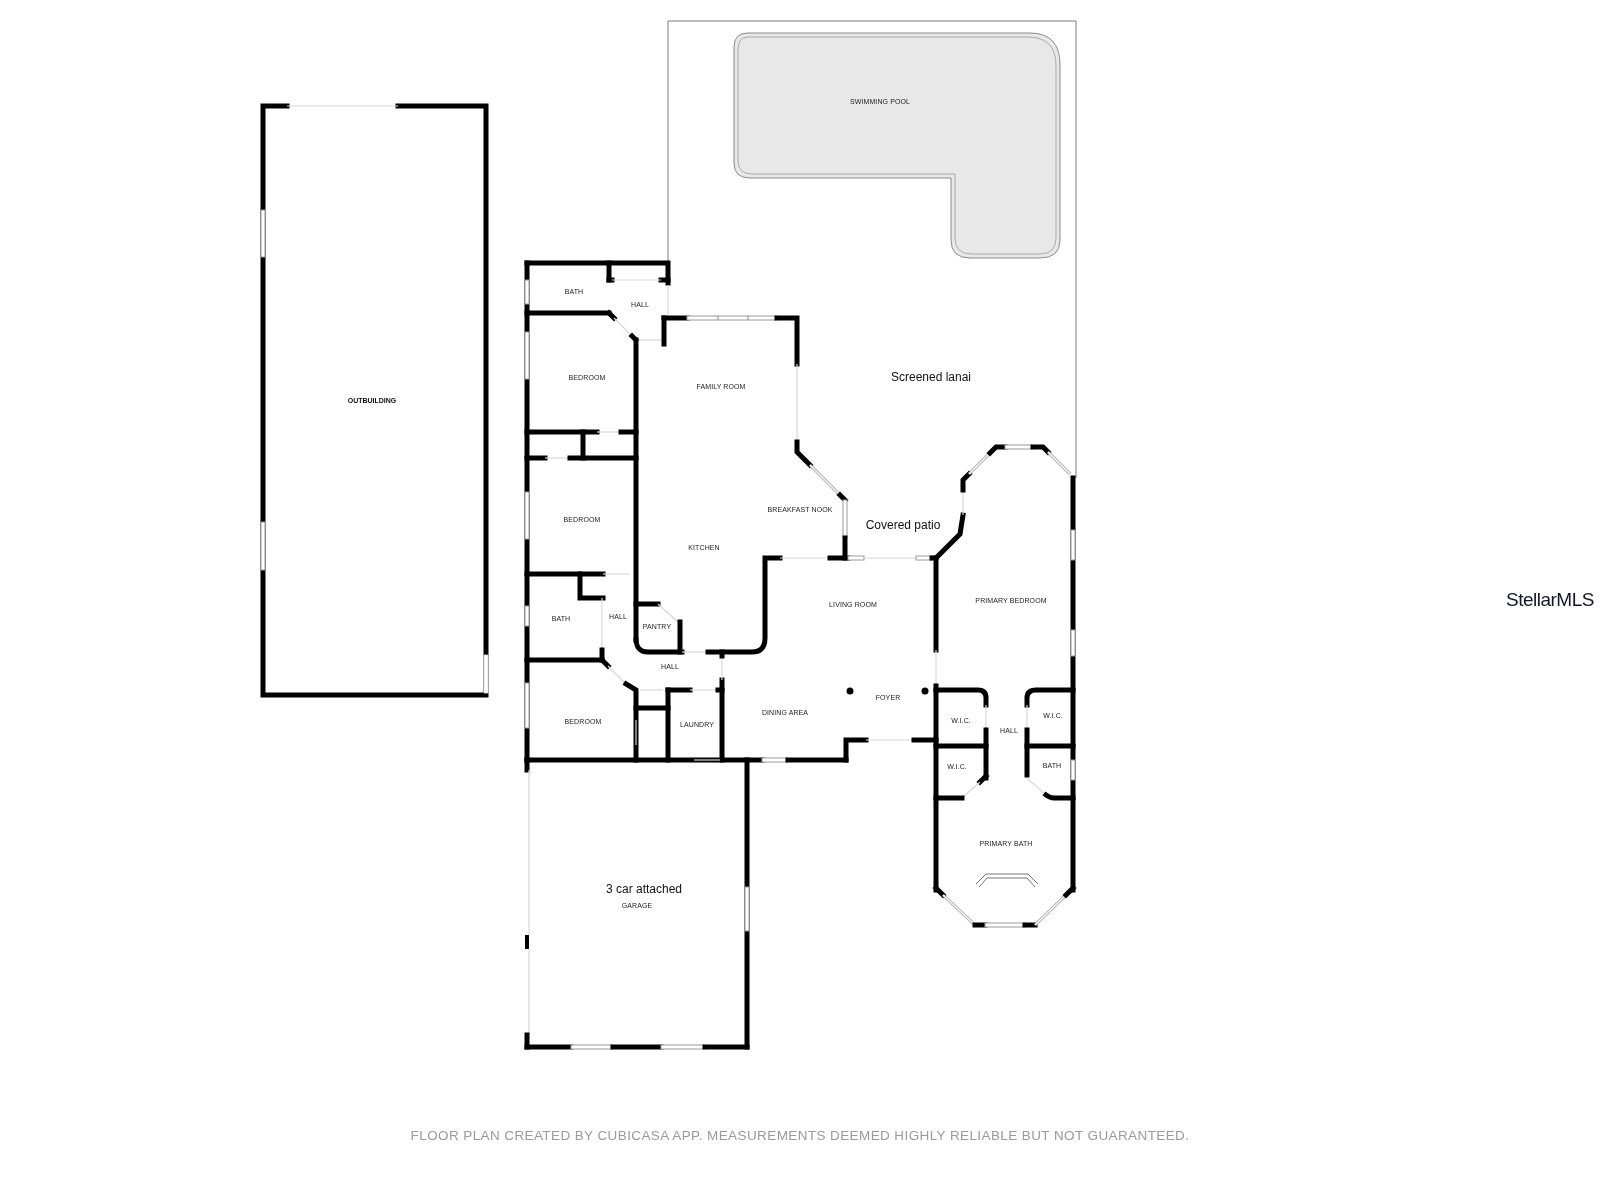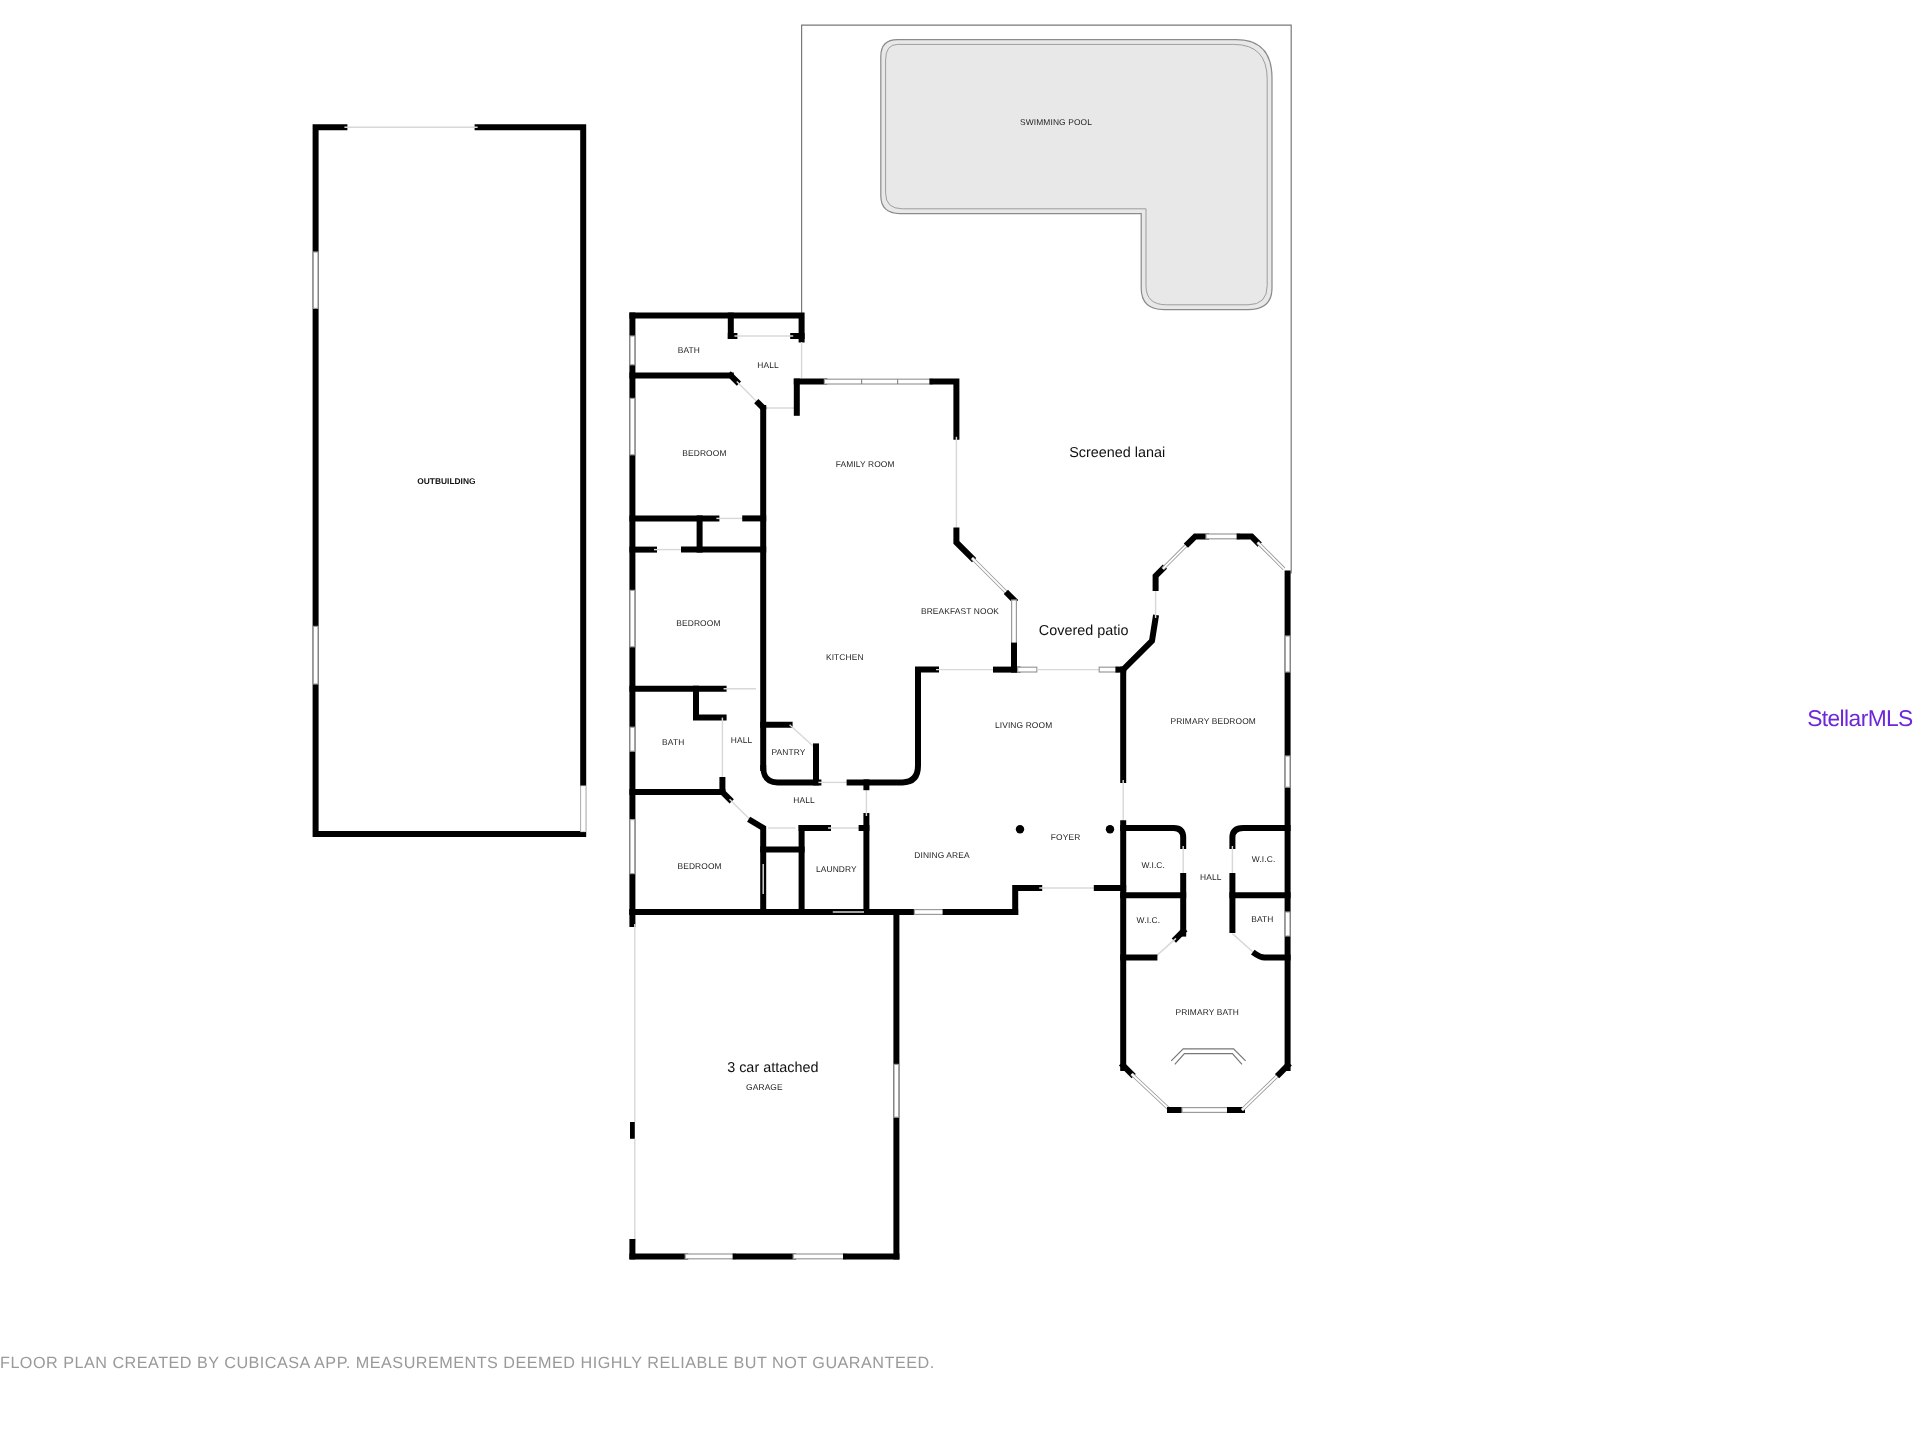--- a/index.html
+++ b/index.html
@@ -5,22 +5,22 @@
     html, body { margin: 0; padding: 0; background: #ffffff; }
     body { width: 1600px; height: 1200px; position: relative; overflow: hidden; font-family: "Liberation Sans", sans-serif; }
     #plan { position: absolute; left: 0; top: 0; width: 1600px; height: 1200px; }
     .wall { stroke: #000; stroke-width: 5; fill: none; stroke-linecap: square; stroke-linejoin: miter; }
     .thin { stroke: #7a7a7a; stroke-width: 1; fill: none; }
     .win { stroke: #9a9a9a; stroke-width: 1; fill: #ffffff; }
     .door { stroke: #d8d8d8; stroke-width: 1.2; fill: none; }
     .lbl { font-family: "Liberation Sans", sans-serif; font-size: 7px; fill: #222; text-anchor: middle; letter-spacing: 0.1px; }
     .lbl-big { font-family: "Liberation Sans", sans-serif; font-size: 12px; fill: #111; text-anchor: middle; }
     .lbl-bold { font-family: "Liberation Sans", sans-serif; font-size: 7px; font-weight: bold; fill: #111; text-anchor: middle; }
-    .footer { position: absolute; left: 0; width: 1600px; top: 1128px; font-size: 13.5px; color: #9a9a9a; letter-spacing: 0.4px; font-family: "Liberation Sans", sans-serif; }
-    .watermark { position: absolute; left: 1506px; top: 589px; font-size: 19px; color: #6d28d9; font-family: "Liberation Sans", sans-serif; letter-spacing: -0.5px; }
+    .footer { position: absolute; left: 0; width: 1600px; top: 1128px; text-align: center; font-size: 13.5px; color: #9a9a9a; letter-spacing: 0.4px; font-family: "Liberation Sans", sans-serif; }
+    .watermark { position: absolute; left: 1506px; top: 589px; font-size: 19px; color: #0f172a; font-family: "Liberation Sans", sans-serif; letter-spacing: -0.5px; }
   </style>
 </head>
 <body>
 
 <svg id="plan" viewBox="0 0 1600 1200" xmlns="http://www.w3.org/2000/svg">
 
   <g>
     <polyline class="thin" points="668,265 668,21 1076,21 1076,478"></polyline>
   </g>
 

